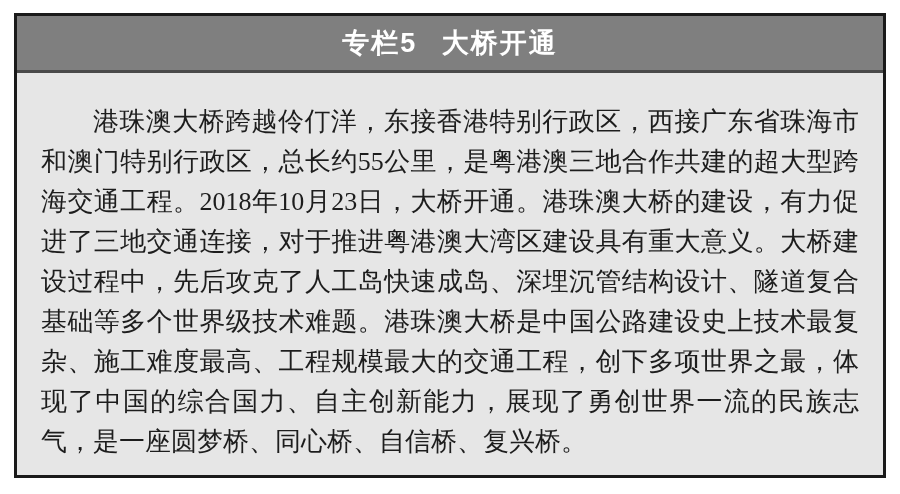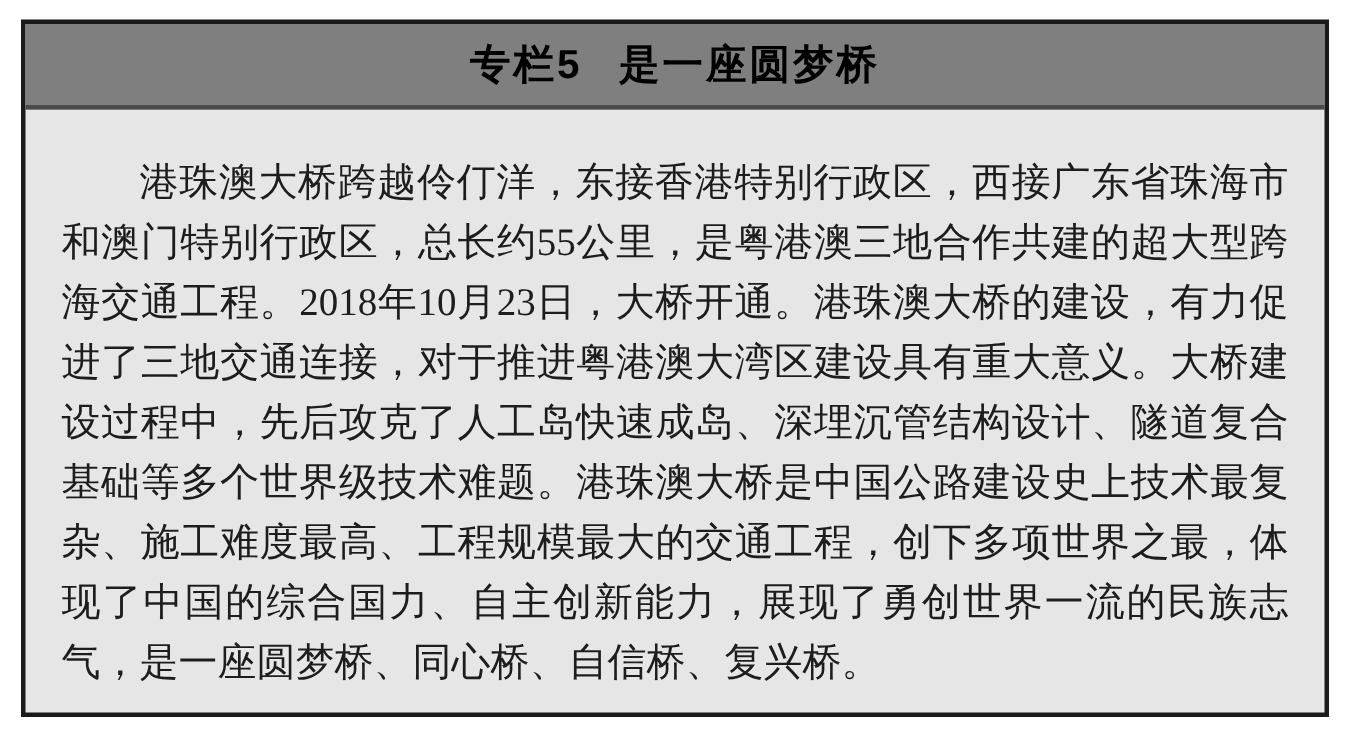--- a/index.html
+++ b/index.html
@@ -27,21 +27,21 @@
     flex-direction: column;
   }
   .box-header {
     height: 54px;
     flex: 0 0 54px;
     background: #7f7f7f;
     border-bottom: 3px solid #4a4a4a;
     display: flex;
     align-items: center;
     justify-content: center;
-    color: #000000;
+    color: #ffffff;
     font-family: "Liberation Sans", "DejaVu Sans", sans-serif;
     font-weight: bold;
     font-size: 27px;
     letter-spacing: 2px;
   }
   .box-label {
     margin-right: 0.9em;
   }
   .box-body {
     flex: 1 1 auto;
@@ -58,18 +58,18 @@
     text-justify: inter-ideograph;
     text-indent: 2em;
   }
 </style>
 </head>
 <body>
 
 <div class="callout-box">
   <div class="box-header">
     <span class="box-label">专栏5</span>
-    <span class="box-title">是一座圆梦桥</span>
+    <span class="box-title">大桥开通</span>
   </div>
   <div class="box-body">
     <p class="box-paragraph">港珠澳大桥跨越伶仃洋，东接香港特别行政区，西接广东省珠海市和澳门特别行政区，总长约55公里，是粤港澳三地合作共建的超大型跨海交通工程。2018年10月23日，大桥开通。港珠澳大桥的建设，有力促进了三地交通连接，对于推进粤港澳大湾区建设具有重大意义。大桥建设过程中，先后攻克了人工岛快速成岛、深埋沉管结构设计、隧道复合基础等多个世界级技术难题。港珠澳大桥是中国公路建设史上技术最复杂、施工难度最高、工程规模最大的交通工程，创下多项世界之最，体现了中国的综合国力、自主创新能力，展现了勇创世界一流的民族志气，是一座圆梦桥、同心桥、自信桥、复兴桥。</p>
   </div>
 </div>
 
 </body></html>

